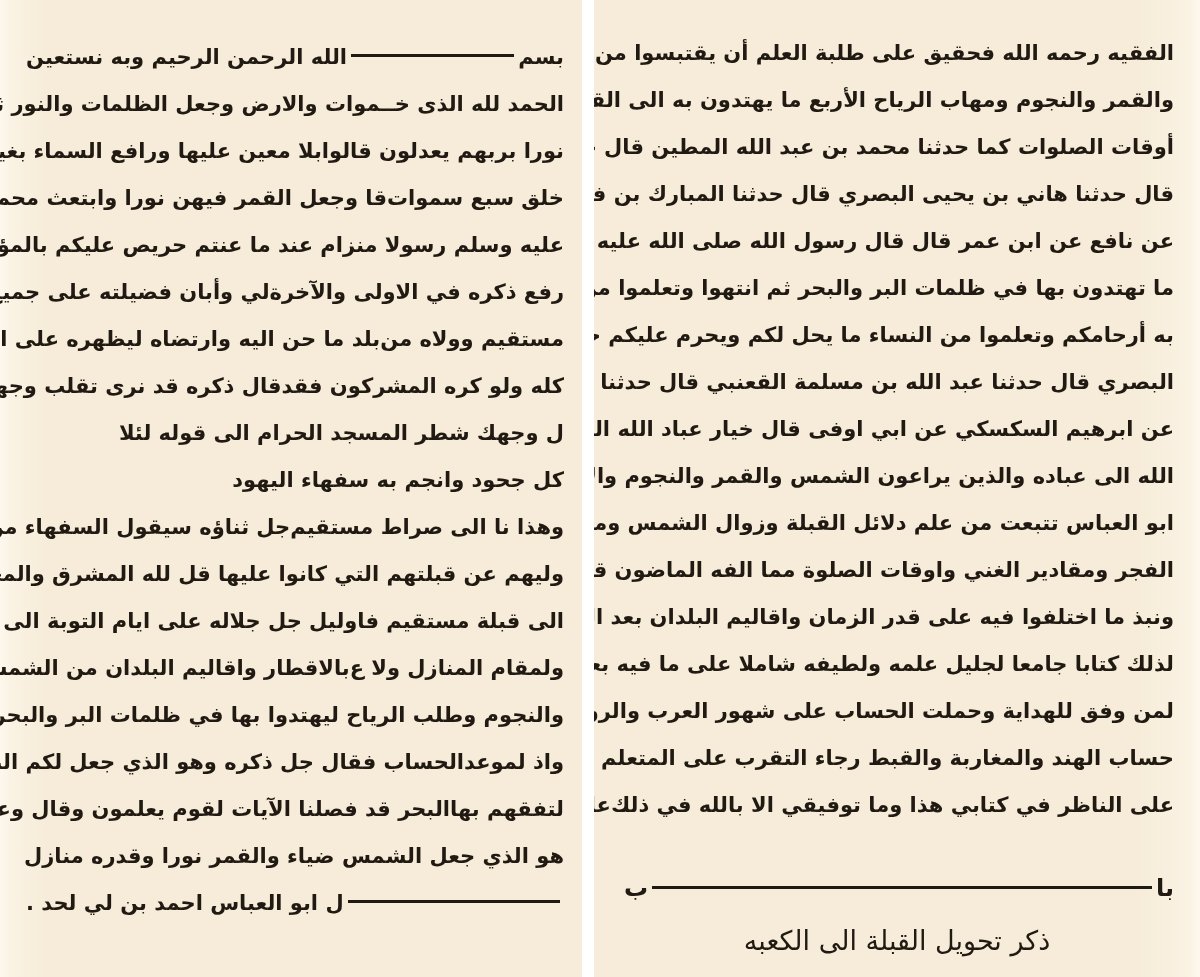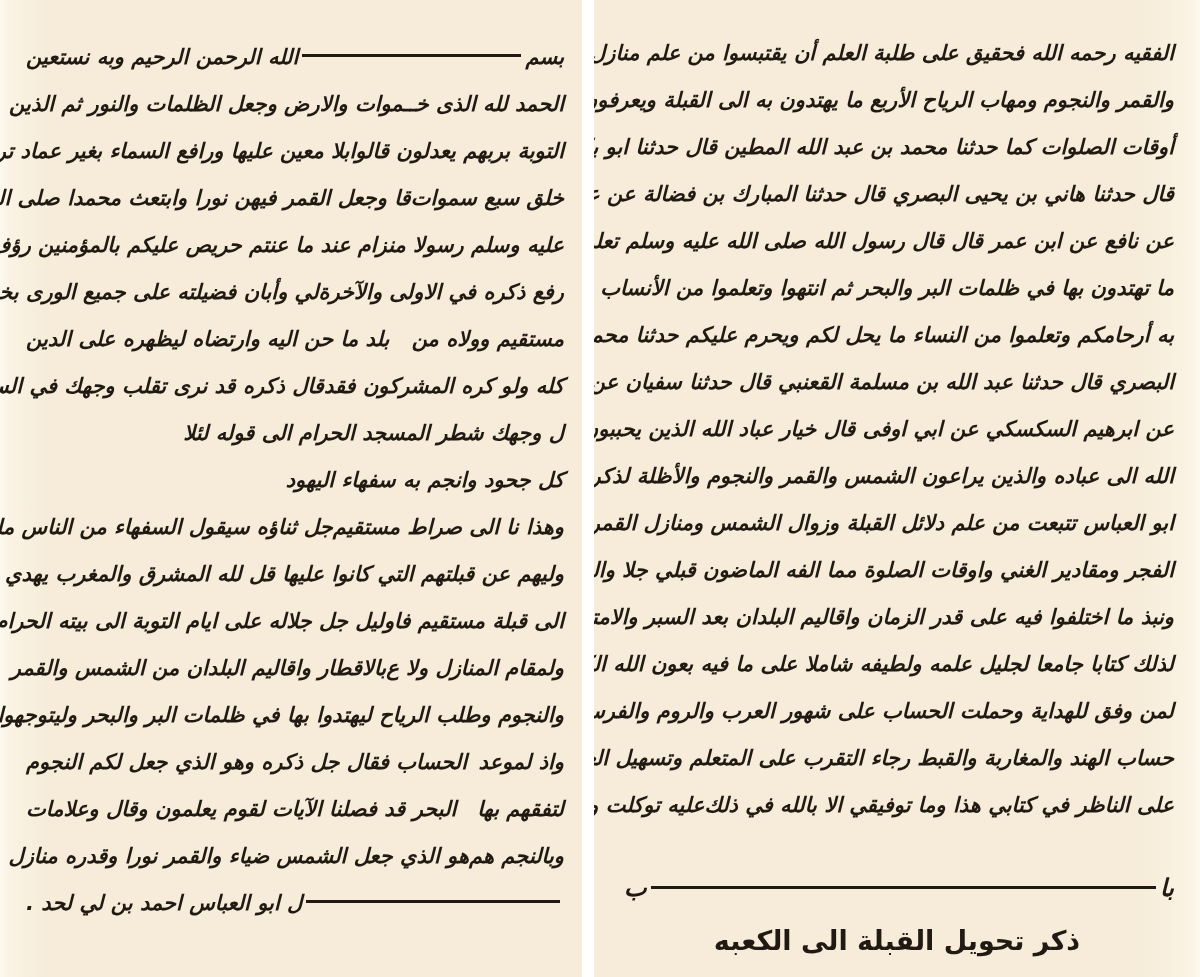--- a/index.html
+++ b/index.html
@@ -64,32 +64,31 @@
   }
   .ms-line.stretch .stretch-bar {
     flex: 1 1 auto;
     border-bottom: 3px solid #211a12;
     margin: 0 4px;
     transform: translateY(-7px);
     min-width: 30px;
   }
   .seg {
     display: inline-block;
-    font-style: italic;
   }
   .bab-row {
     margin-top: 6px;
     height: 44px;
     font-size: 24px;
   }
   .heading {
     direction: rtl;
     text-align: center;
     font-size: 27px;
-    font-weight: 700;
+    font-weight: 400;
     margin-top: 16px;
     color: #211a12;
   }
 </style>
 </head>
 <body>
 
 <div class="spread">
 
   <div class="page page-left">
@@ -164,21 +163,21 @@
         <div class="ms-line stretch">
           <span class="seg">بسم</span>
           <span class="stretch-bar"></span>
           <span class="seg">الله الرحمن الرحيم وبه نستعين</span>
         </div>
         <div class="ms-line gap">
           <span class="seg">الحمد لله الذى خـ</span>
           <span class="seg">ـموات والارض وجعل الظلمات والنور ثم الذين</span>
         </div>
         <div class="ms-line gap">
-          <span class="seg">التوبة بربهم يعدلون قالوا</span>
+          <span class="seg">نورا بربهم يعدلون قالوا</span>
           <span class="seg">بلا معين عليها ورافع السماء بغير عماد ترونها</span>
         </div>
         <div class="ms-line gap">
           <span class="seg">خلق سبع سموات</span>
           <span class="seg">قا وجعل القمر فيهن نورا وابتعث محمدا صلى الله</span>
         </div>
         <div class="ms-line gap">
           <span class="seg">عليه وسلم رسولا منزا</span>
           <span class="seg">م عند ما عنتم حريص عليكم بالمؤمنين رؤف رحيم</span>
         </div>
@@ -220,21 +219,20 @@
         </div>
         <div class="ms-line gap">
           <span class="seg">واذ لموعد</span>
           <span class="seg">الحساب فقال جل ذكره وهو الذي جعل لكم النجوم</span>
         </div>
         <div class="ms-line gap">
           <span class="seg">لتفقهم بها</span>
           <span class="seg">البحر قد فصلنا الآيات لقوم يعلمون وقال وعلامات</span>
         </div>
         <div class="ms-line gap">
-          <span class="seg">وبالنجم هم</span>
           <span class="seg">هو الذي جعل الشمس ضياء والقمر نورا وقدره منازل</span>
         </div>
         <div class="ms-line stretch">
           <span class="stretch-bar"></span>
           <span class="seg">ل ابو العباس احمد بن لي لحد .</span>
         </div>
       </div>
   </div>
 
 </div>

